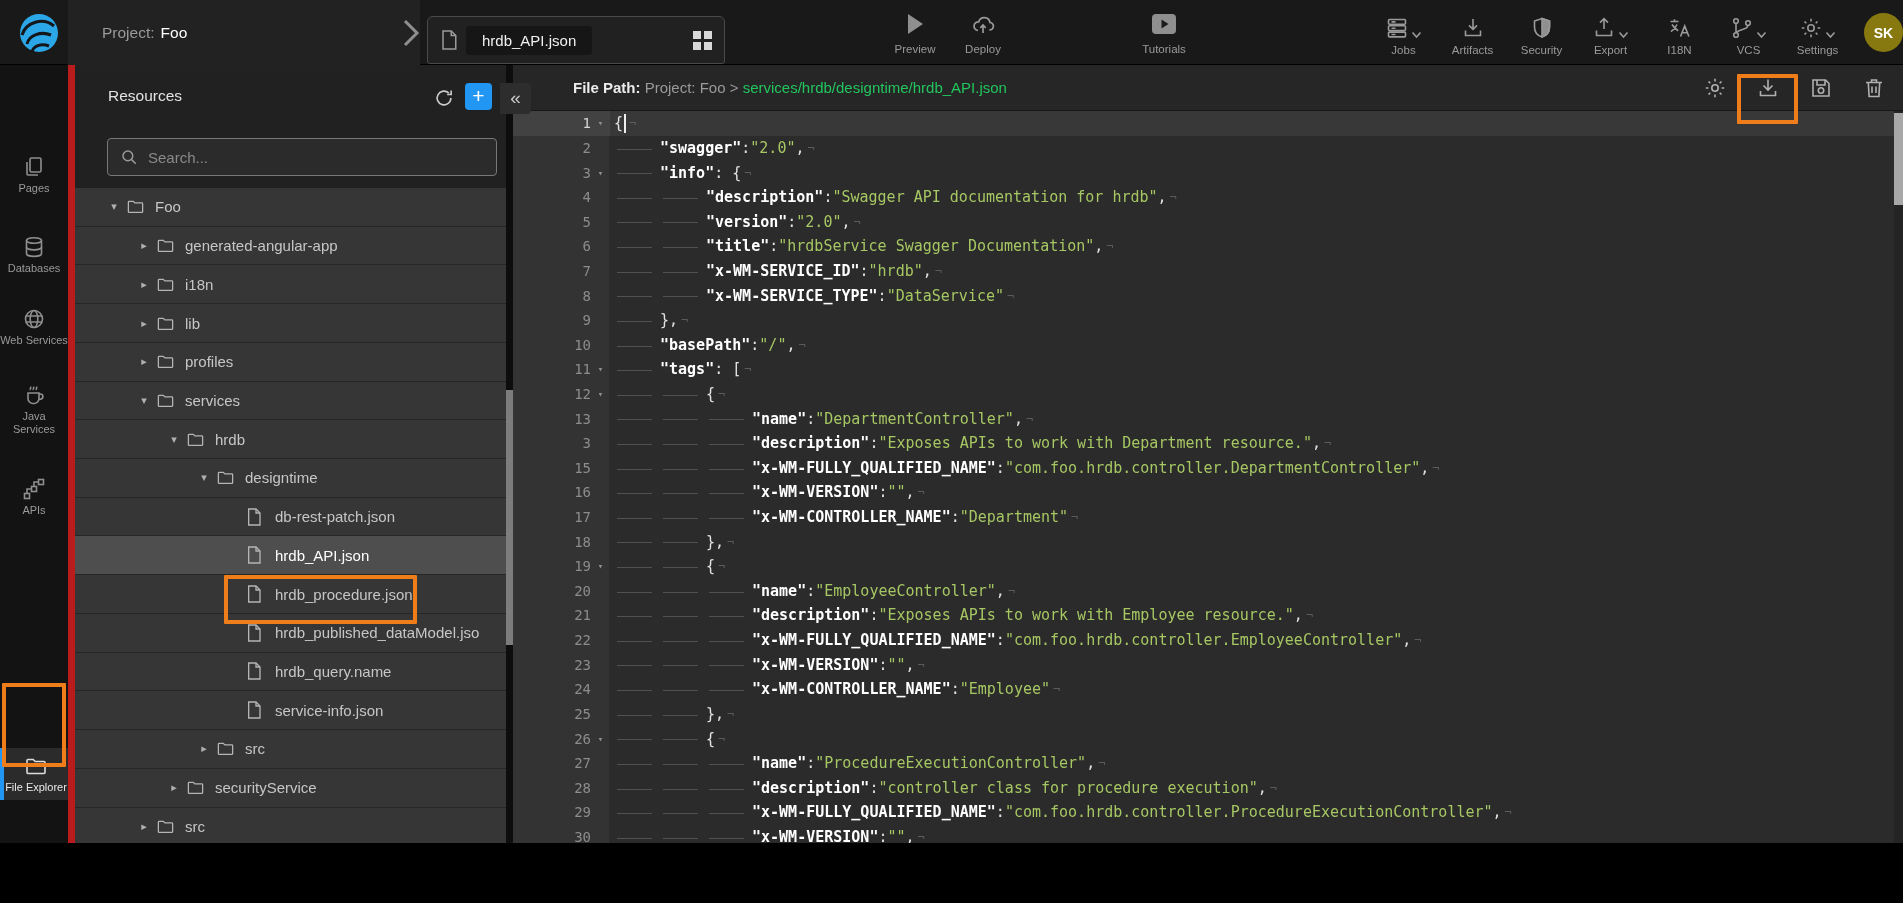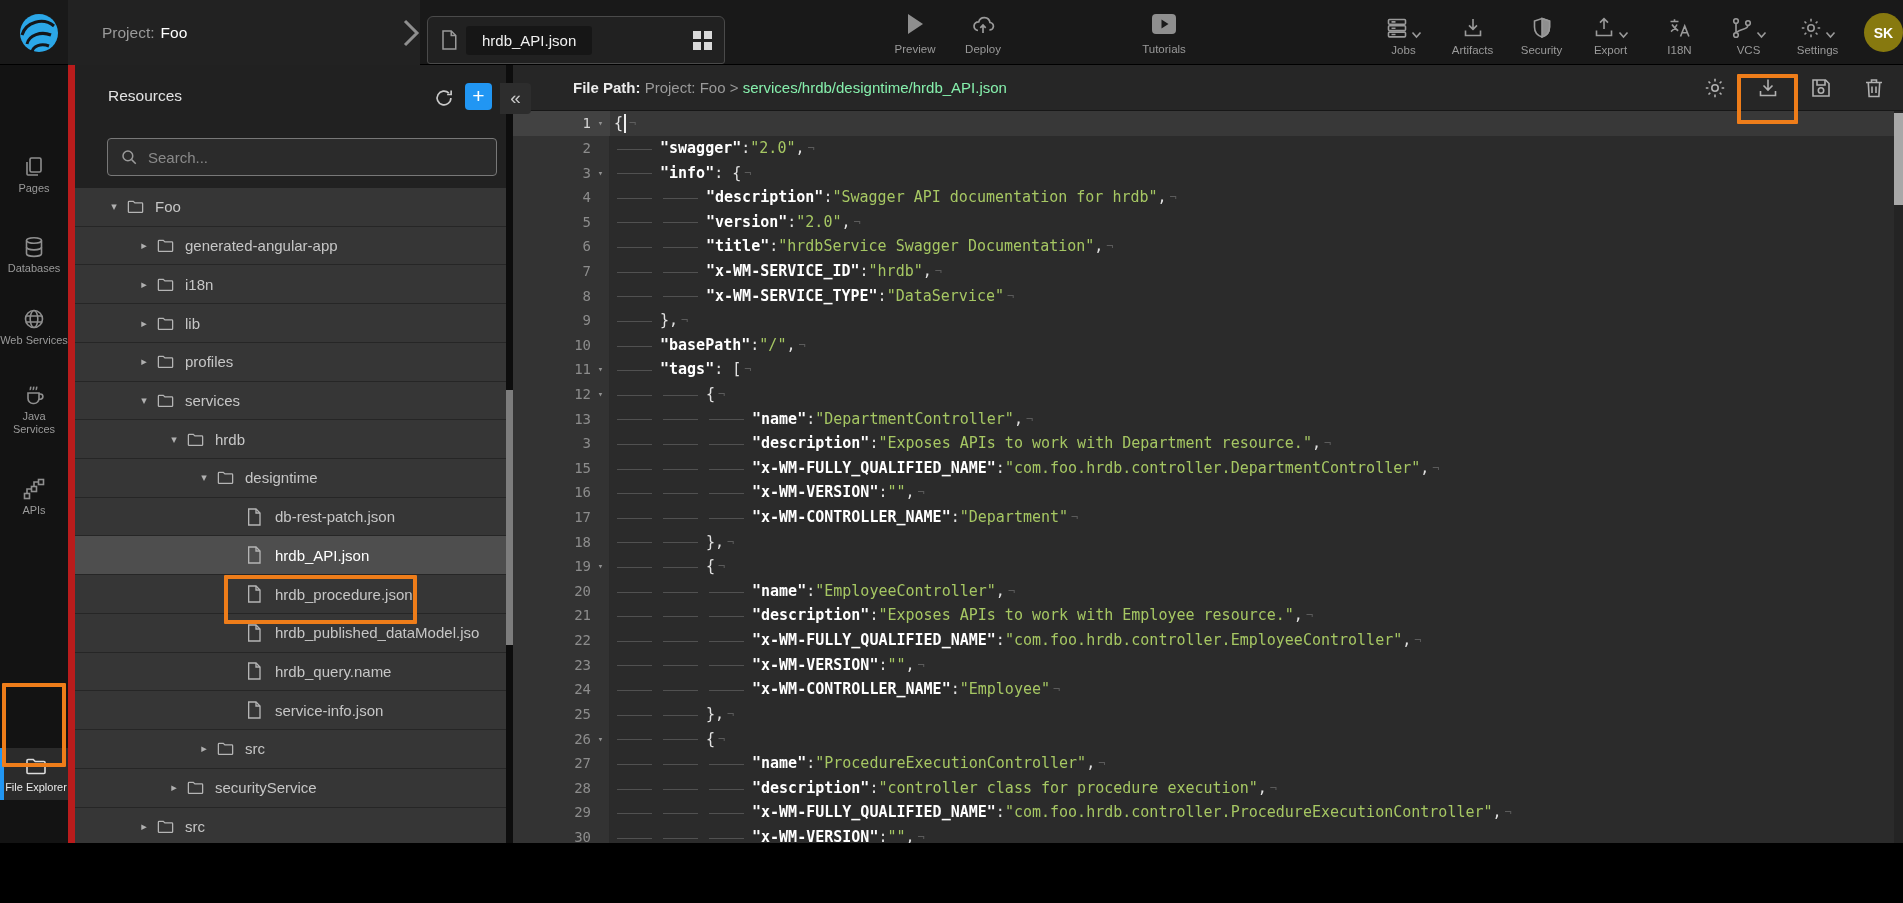--- a/index.html
+++ b/index.html
@@ -53,21 +53,21 @@
   
   .vdiv { position:absolute; left:506px; top:65px; width:7px; bottom:0; background:#0d0d0d; z-index:2; }
   .vdiv .thumb { position:absolute; left:0; top:325px; width:7px; height:255px; background:#7d7d7d; }
 
   
   .editor { position:absolute; left:513px; top:65px; right:0; bottom:0; background:#2b2b2b; }
   .ed-header { position:absolute; left:0; top:0; right:0; height:46px; background:#262626; border-bottom:1px solid #171717; display:flex; align-items:center; }
   .filepath { margin-left:32px; font-size:15px; }
   .fp-label { color:#ececec; font-weight:bold;margin-left:28px; }
   .fp-crumb { color:#9a9a9a; }
-  .fp-path { color:#86efac; }
+  .fp-path { color:#22c55e; }
   .ed-tools { position:absolute; right:16px; top:0; height:46px; display:flex; align-items:center; gap:27px; }
   .ed-tool { width:26px; height:26px; display:flex; align-items:center; justify-content:center; color:#b0b0b0; cursor:pointer; }
   .gutter-bg { position:absolute; left:0; top:46px; width:97px; bottom:0; background:#333; border-right:1px solid #2a2a2a; }
   .code { position:absolute; left:0; top:46px; right:9px; bottom:0; overflow:hidden; font-family:"DejaVu Sans Mono", monospace; font-size:15px; }
   .code-line { display:flex; height:24.62px; align-items:center; }
   .code-line .gut { width:97px; flex:0 0 97px; display:flex; align-items:center; height:100%; color:#8c8c8c; font-size:14px; }
   .code-line .num { width:78px; text-align:right; }
   .code-line .fold { width:19px; font-size:9px; color:#909090; text-align:center; }
   .code-line .src { padding-left:4px; white-space:nowrap; height:100%; display:flex; align-items:center; flex:1; }
   .code-line.active .src { background:#383838; }

